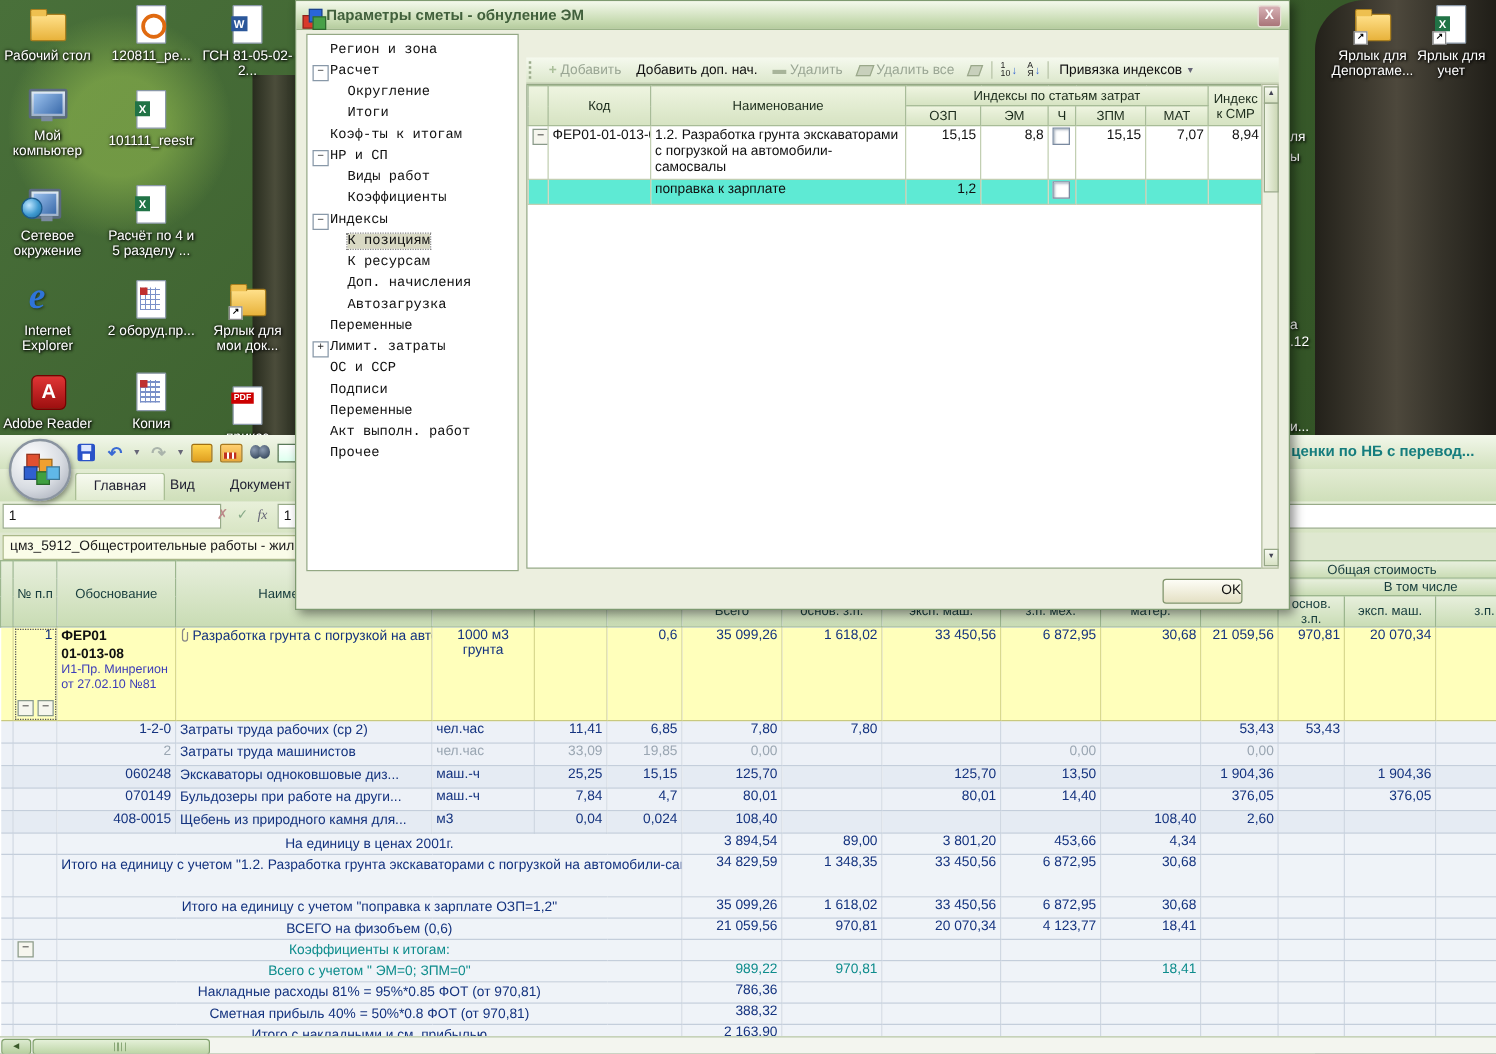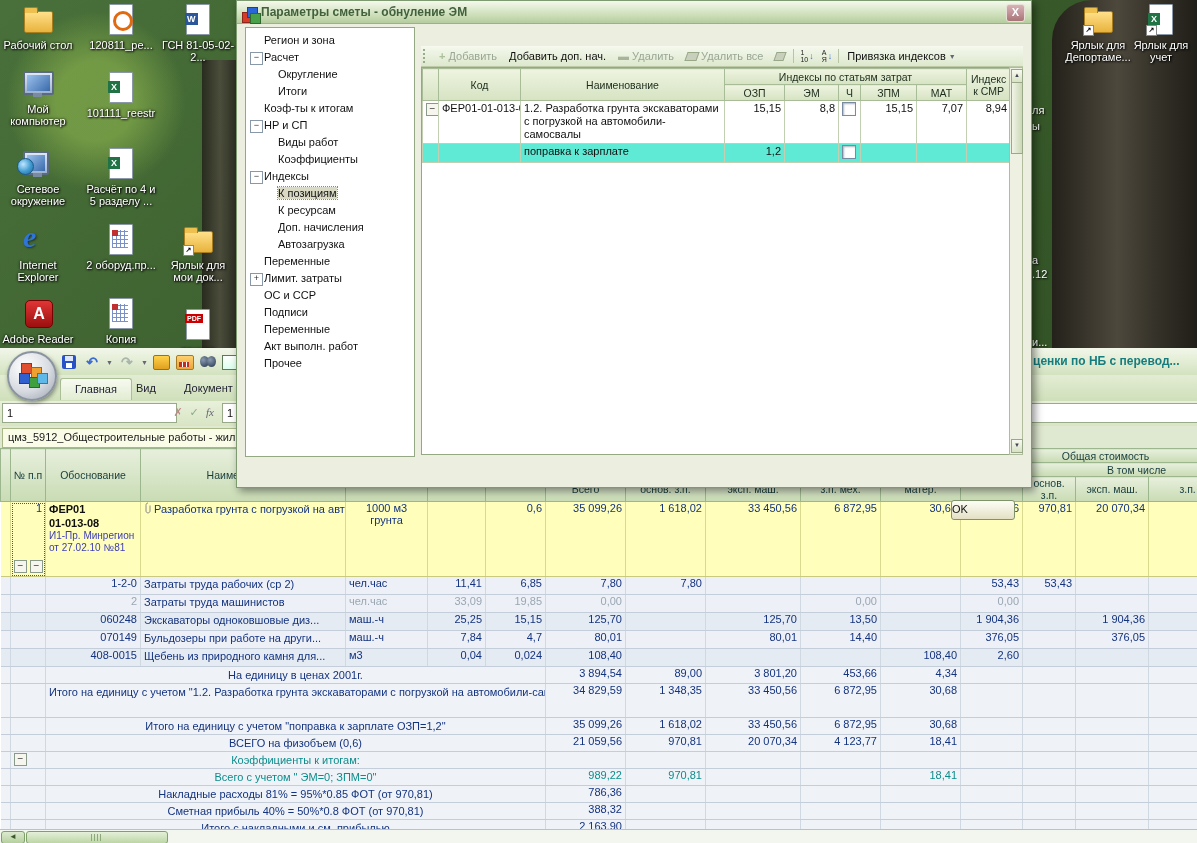--- a/index.html
+++ b/index.html
@@ -122,21 +122,21 @@
     background:#ecefdf;border:1px solid #7e9a70;box-shadow:3px 3px 8px rgba(0,0,0,.45);}
   #dlg-title{position:absolute;left:0;top:0;width:100%;height:22px;
     background:linear-gradient(#f4f9ec,#c9dcb4 70%,#b5cc9e);border-bottom:1px solid #9ab288;}
   #dlg-title .txt{position:absolute;left:24px;top:4px;font-weight:bold;font-size:12px;color:#41603c;}
   #dlg-ico{position:absolute;left:5px;top:4px;width:15px;height:15px;}
   #dlg-close{position:absolute;right:6px;top:3px;width:17px;height:16px;border-radius:3px;
     background:linear-gradient(#d8b2b6,#a87478);border:1px solid #e8e0d8;color:#fff;
     font-weight:bold;font-size:11px;line-height:15px;text-align:center;}
   #dlg-tree{position:absolute;left:8px;top:26px;width:168px;height:424px;background:#fff;
     border:1px solid #94a884;overflow:hidden;padding-top:4px;}
-  .titem{height:17px;line-height:17px;font-size:11px;color:#111;padding-left:18px;position:relative;white-space:nowrap;}
+  .titem{height:17px;line-height:17px;font-size:11px;color:#111;padding-left:18px;position:relative;white-space:nowrap;font-family:Liberation Mono, monospace;}
   .titem.lvl1{padding-left:32px;}
   .titem .expbox{position:absolute;left:4px;top:3px;}
   .expbox{display:inline-block;width:11px;height:11px;border:1px solid #8898a8;background:#fff;
     font-size:9px;line-height:9px;text-align:center;color:#333;}
   .titem.sel .tlabel{background:#d9d9c4;outline:1px dotted #888;}
   #dlg-panel-title{position:absolute;left:184px;top:26px;width:602px;height:19px;
     background:linear-gradient(#eff5e3,#d2e1c0);border:1px solid #aabf95;box-sizing:border-box;
     font-weight:bold;font-size:11.5px;line-height:18px;padding-left:6px;color:#1c3a1c;}
   #dlg-toolbar{position:absolute;left:184px;top:45px;width:602px;height:21px;
     background:linear-gradient(#f5f9ee,#dde8cd);border-bottom:1px solid #bccaa8;box-sizing:border-box;
@@ -160,23 +160,23 @@
     vertical-align:top;overflow:hidden;}
   tr.drow1 td{background:#fff;height:40px;}
   tr.drow2 td{background:#5eead4;height:16px;}
   td.dnum{text-align:right;white-space:nowrap;}
   .cb{display:inline-block;width:12px;height:12px;background:#fff;border:1px solid #7a8aa0;
     box-shadow:inset 1px 1px 2px #aab4c0;}
   #dlg-vscroll{position:absolute;left:772px;top:66px;width:14px;height:388px;background:#eef0e2;border:1px solid #b0bc9c;box-sizing:border-box;}
   .varr{position:absolute;left:1px;width:10px;height:12px;background:linear-gradient(#f8faf2,#d8e2c4);
     border:1px solid #98a888;font-size:6px;text-align:center;line-height:11px;color:#445;}
   #dlg-vthumb{position:absolute;left:1px;top:14px;width:10px;height:70px;background:linear-gradient(90deg,#f0f4e6,#ccd8b6);border:1px solid #98a888;}
-  #dlg-ok{position:absolute;left:714px;top:462px;width:62px;height:18px;
+  #dlg-ok{position:absolute;left:693px;top:462px;width:62px;height:18px;
     background:linear-gradient(#fdfdf6,#e4e0c4);border:1px solid #7f936a;border-radius:3px;
-    font-size:11px;text-align:left;line-height:16px;color:#111;margin-top:37px;}
+    font-size:11px;text-align:right;line-height:16px;color:#111;}
   .hdr2{line-height:12px;white-space:normal;}
 </style>
 </head>
 <body>
 
 <div id="stage">
 
   <div id="desktop">
     <div class="trunk" id="trunk-r"></div>
     <div class="trunk" id="trunk-l"></div>

